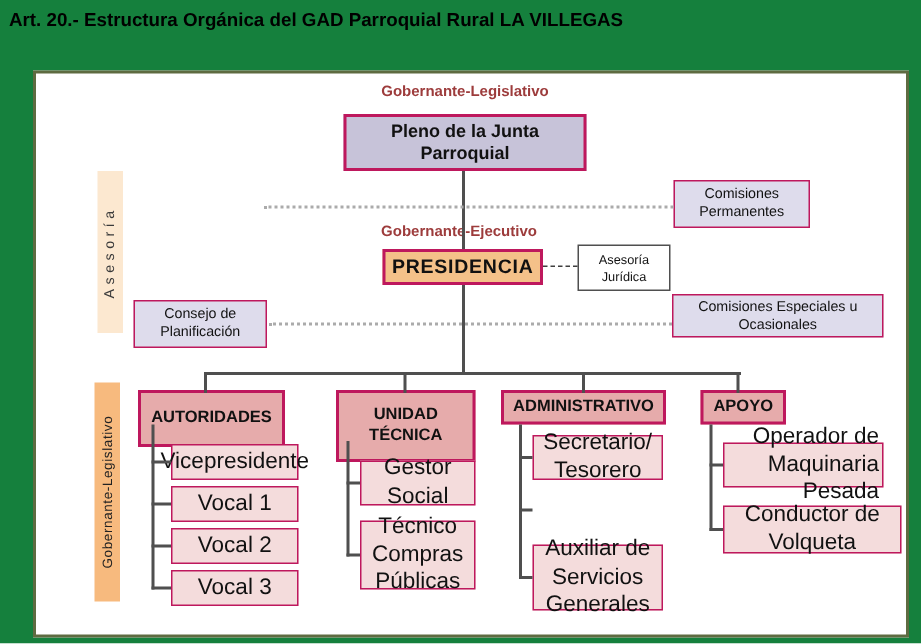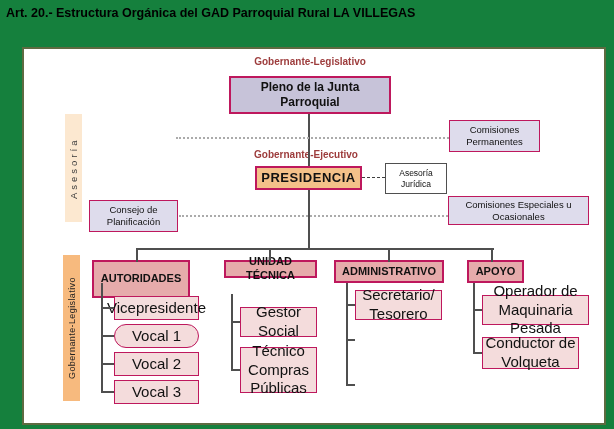--- a/index.html
+++ b/index.html
@@ -27,36 +27,36 @@
 
   .vstrip { position:absolute; writing-mode:vertical-rl; transform:rotate(180deg);
             display:flex; align-items:center; justify-content:center; box-sizing:border-box; }
   .asesoria { left:41px; top:65px; width:17px; height:108px; background:#fce8d0;
               font-size:9.5px; letter-spacing:3px; color:#3a3a3a; }
   .gleg { left:39px; top:206px; width:17px; height:146px; background:#f7ba7e;
           font-size:9px; letter-spacing:0.4px; color:#222; }
 
   .dept { background:#e6abab; font-weight:bold; font-size:11px; }
   .d0 { left:68px;  top:211px; width:98px;  height:38px; }
-  .d1 { left:200px; top:211px; width:93px;  height:18px; }
+  .d1 { left:200px; top:211px; width:93px;  height:48px; }
   .d2 { left:310px; top:211px; width:110px; height:23px; }
   .d3 { left:443px; top:211px; width:57px;  height:23px; }
 
   .child { background:#f4dcdc; font-size:15px; border-width:1.5px; }
   .c00 { left:90px; top:247px; width:85px; height:24px; }
-  .c01 { left:90px; top:275px; width:85px; height:24px;border-radius:12px; }
+  .c01 { left:90px; top:275px; width:85px; height:24px; }
   .c02 { left:90px; top:303px; width:85px; height:24px; }
   .c03 { left:90px; top:331px; width:85px; height:24px; }
   .c10 { left:216px; top:258px; width:77px; height:30px; }
   .c11 { left:216px; top:298px; width:77px; height:46px; }
   .c20 { left:331px; top:241px; width:87px; height:30px; }
   .c21 { left:331px; top:276px; width:87px; height:30px; }
   .c22 { left:331px; top:314px; width:87px; height:44px; }
-  .c30 { left:458px; top:246px; width:107px; height:30px; }
-  .c31 { left:458px; top:288px; width:97px; height:32px; }
+  .c30 { left:458px; top:246px; width:107px; height:30px;text-align:right; }
+  .c31 { left:458px; top:288px; width:119px; height:32px; }
 
   .ln { position:absolute; background:#4f4f4f; }
   .dot { position:absolute; height:0; border-top:2px dotted #ababab; }
   .dash { position:absolute; height:0; border-top:1.5px dashed #3f3f3f; }
 </style>
 </head>
 <body>
 
 <div class="page">
   <div class="title">Art. 20.- Estructura Orgánica del GAD Parroquial Rural LA VILLEGAS</div>
@@ -81,20 +81,21 @@
     <div class="box dept d2">ADMINISTRATIVO</div>
     <div class="box dept d3">APOYO</div>
 
     <div class="box child c00">Vicepresidente</div>
     <div class="box child c01">Vocal 1</div>
     <div class="box child c02">Vocal 2</div>
     <div class="box child c03">Vocal 3</div>
     <div class="box child c10">Gestor Social</div>
     <div class="box child c11">Técnico Compras Públicas</div>
     <div class="box child c20">Secretario/ Tesorero</div>
+    <div class="box child c22">Auxiliar de Servicios Generales</div>
     <div class="box child c30">Operador de Maquinaria Pesada</div>
     <div class="box child c31">Conductor de Volqueta</div>
 
     <div class="ln" style="left:284px; top:65px;  width:2px; height:52px;"></div>
     <div class="ln" style="left:284px; top:141px; width:2px; height:60px;"></div>
     <div class="ln" style="left:112px; top:199px; width:358px; height:2px;"></div>
     <div class="ln" style="left:112px; top:199px; width:2px; height:14px;"></div>
     <div class="ln" style="left:245px; top:199px; width:2px; height:14px;"></div>
     <div class="ln" style="left:364px; top:199px; width:2px; height:14px;"></div>
     <div class="ln" style="left:467px; top:199px; width:2px; height:14px;"></div>

